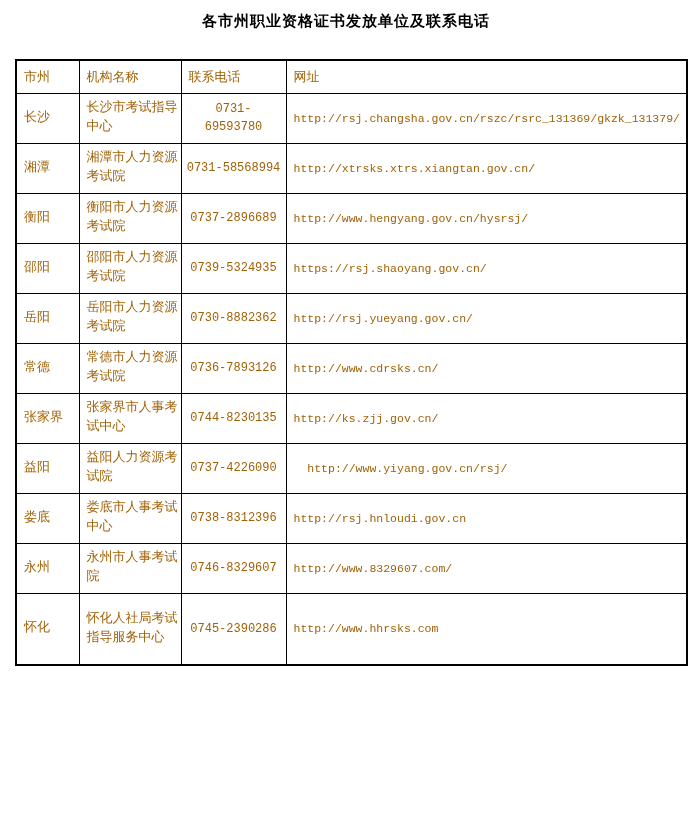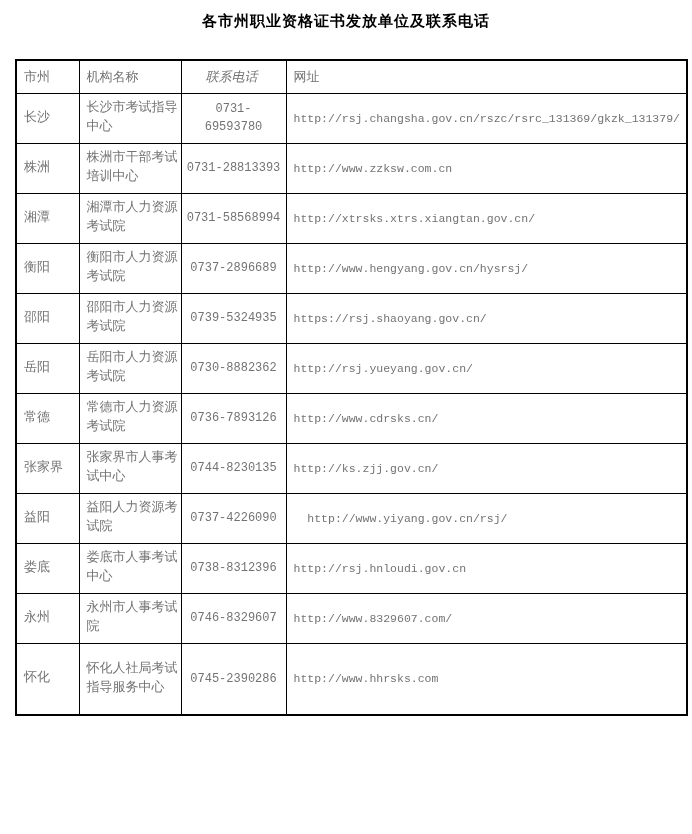--- a/index.html
+++ b/index.html
@@ -30,21 +30,21 @@
     border-collapse: collapse;
     border: 2px solid #000000;
     table-layout: fixed;
     width: 671px;
   }
   .contact-table th,
   .contact-table td {
     border: 1px solid #000000;
     font-weight: normal;
     vertical-align: middle;
-    color: #737373;
+    color: #a16207;
     padding: 2px 2px 2px 7px;
     text-align: left;
     font-size: 13px;
     overflow: visible;
   }
   .contact-table col.c-city  { width: 63px;  }
   .contact-table col.c-org   { width: 102px; }
   .contact-table col.c-phone { width: 105px; }
   .contact-table col.c-url   { width: 401px; }
 
@@ -56,21 +56,21 @@
     text-align: center;
     padding-left: 2px;
     white-space: pre-line;
     font-size: 12px;
     line-height: 1.5;
   }
   .contact-table td.cell-url {
     white-space: pre;
     font-size: 11.5px;
   }
-  .contact-table th.h-phone { padding-left: 24px; font-style: italic; }
+  .contact-table th.h-phone { padding-left: 7px; }
   .contact-table td.cell-city,
   .contact-table td.cell-org {
     font-size: 13px;
     line-height: 1.45;
     word-break: break-all;
   }
 </style>
 </head>
 <body>
 
@@ -92,26 +92,20 @@
         <th class="h-phone">联系电话</th>
         <th>网址</th>
       </tr>
 
       <tr class="row">
         <td class="cell-city">长沙</td>
         <td class="cell-org">长沙市考试指导中心</td>
         <td class="cell-phone">0731-
 69593780</td>
         <td class="cell-url">http://rsj.changsha.gov.cn/rszc/rsrc_131369/gkzk_131379/</td>
-      </tr>
-      <tr class="row">
-        <td class="cell-city">株洲</td>
-        <td class="cell-org">株洲市干部考试培训中心</td>
-        <td class="cell-phone">0731-28813393</td>
-        <td class="cell-url">http://www.zzksw.com.cn</td>
       </tr>
       <tr class="row">
         <td class="cell-city">湘潭</td>
         <td class="cell-org">湘潭市人力资源考试院</td>
         <td class="cell-phone">0731-58568994</td>
         <td class="cell-url">http://xtrsks.xtrs.xiangtan.gov.cn/</td>
       </tr>
       <tr class="row">
         <td class="cell-city">衡阳</td>
         <td class="cell-org">衡阳市人力资源考试院</td>

